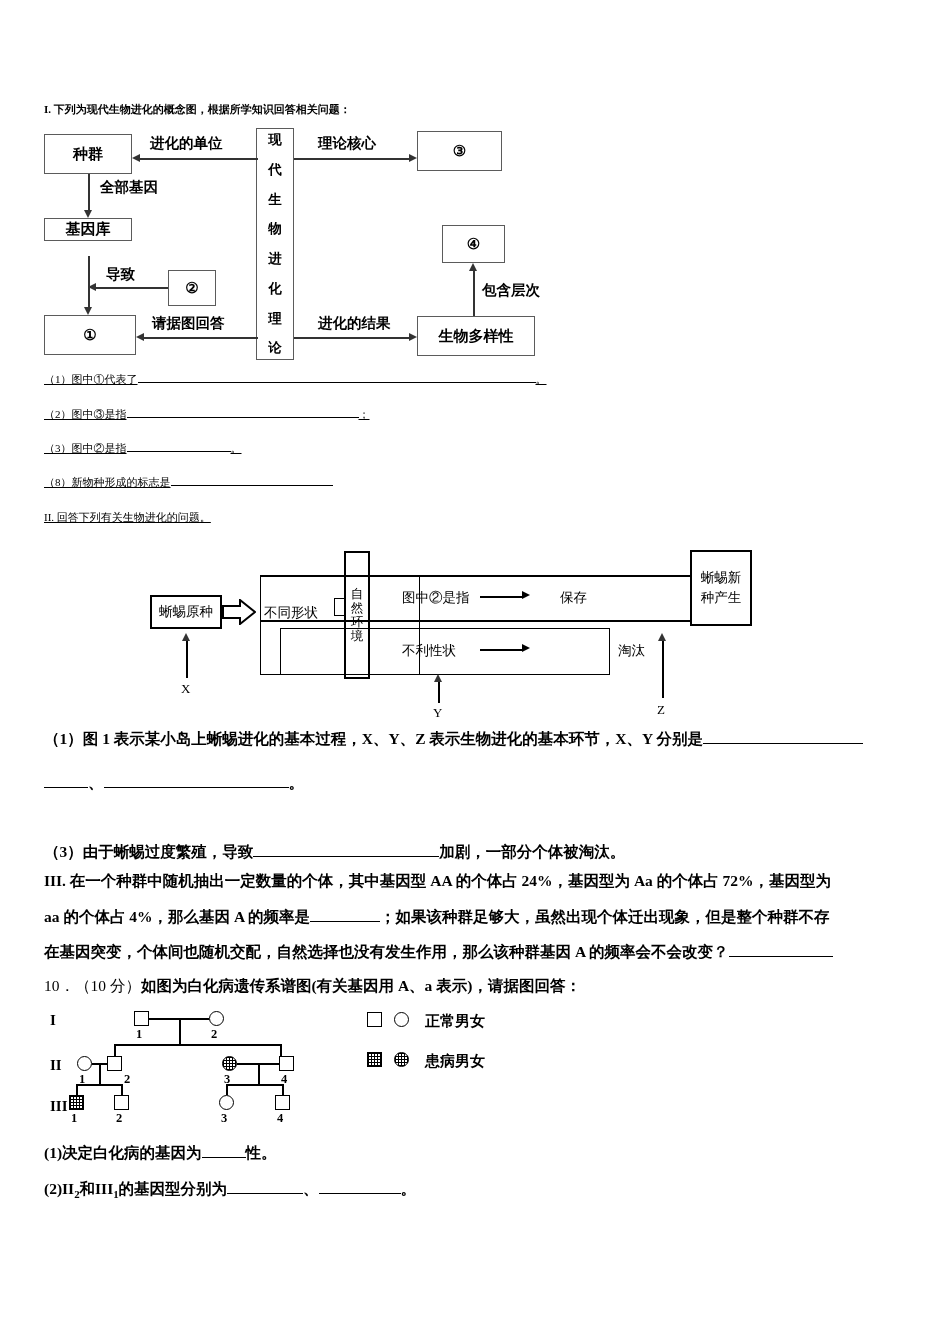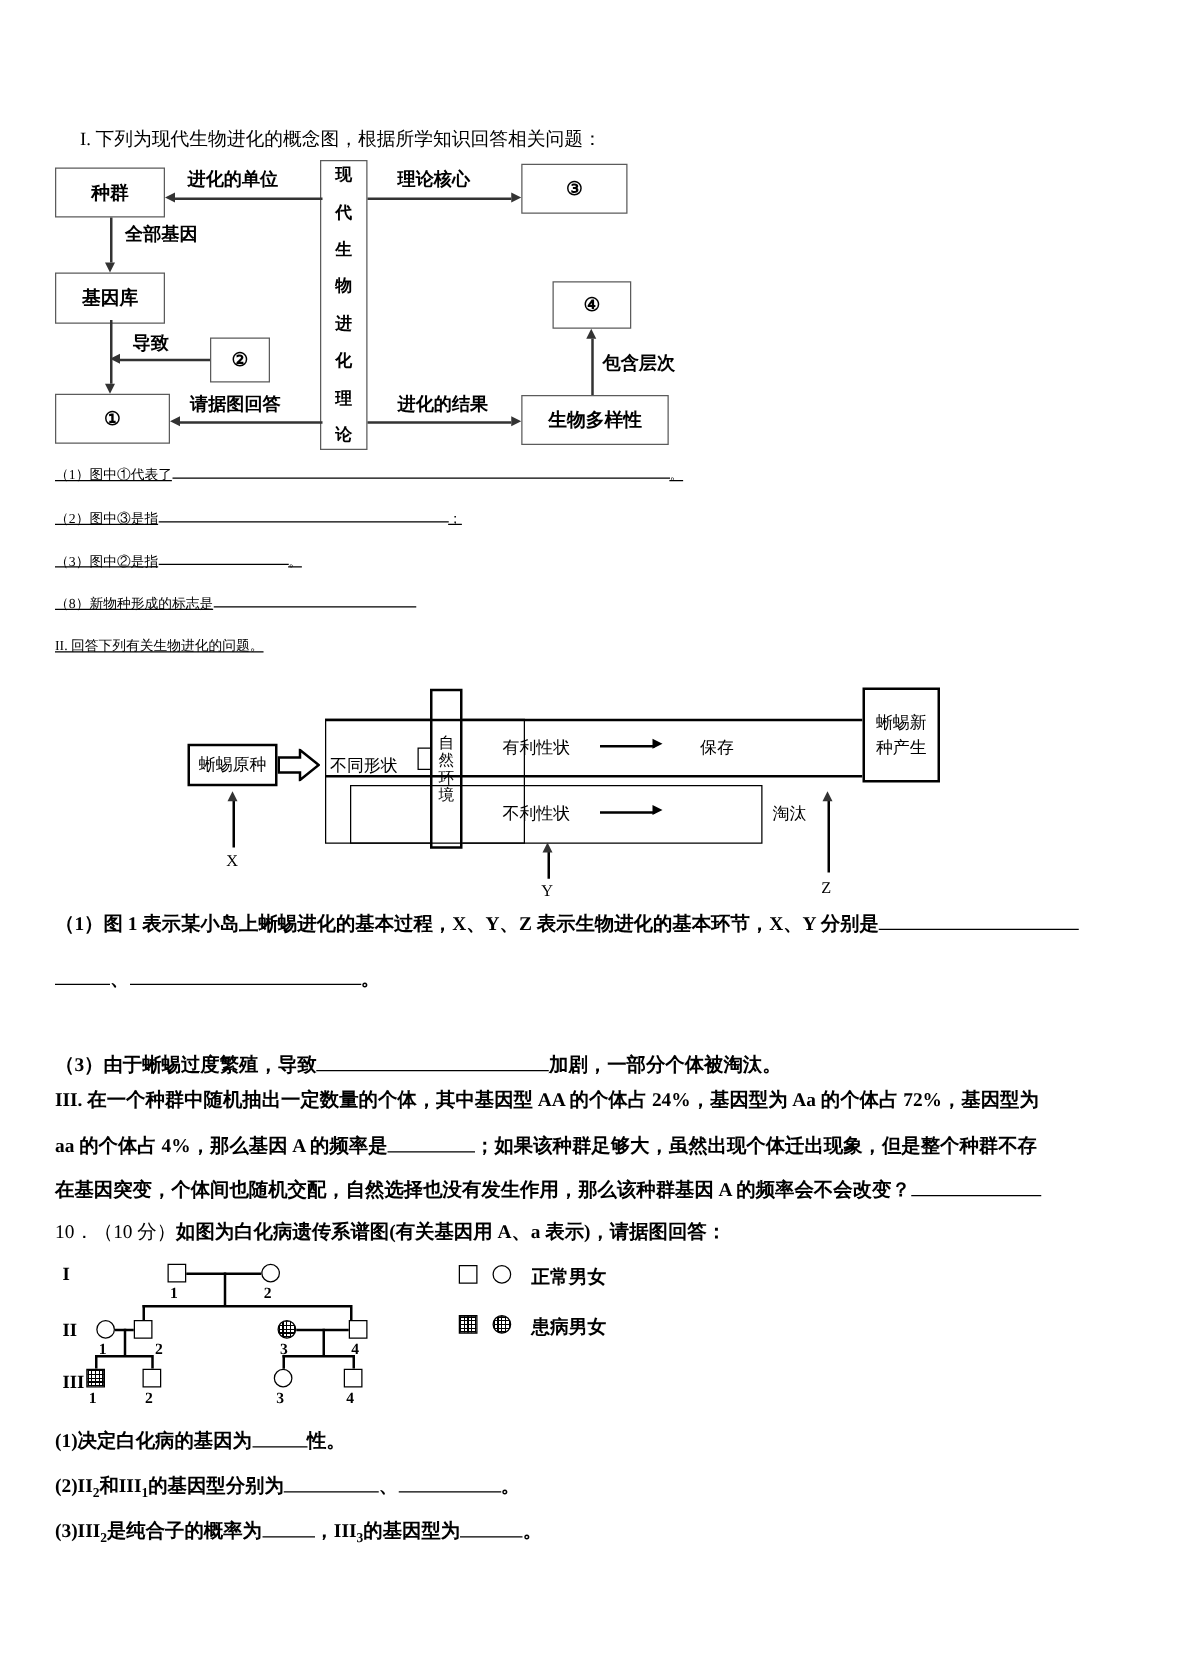--- a/index.html
+++ b/index.html
@@ -20,23 +20,22 @@
     left: 0; top: 0;
     width: 950px;
     height: 1344px;
   }
   .txt {
     position: absolute;
     white-space: nowrap;
     line-height: 1.2;
   }
   .q-head {
-    font-size: 15px;
-    font-weight: normal;
-    margin-left: 20px;
+    font-size: 11px;
+    font-weight: bold;
   }
   .q-body {
     font-size: 11px;
     text-decoration: underline;
   }
   .q-bold {
     font-size: 15.5px;
     font-weight: bold;
   }
   .blank {
@@ -210,21 +209,21 @@
 <div class="page">
 
   <div class="txt q-head" style="left:44px; top:103px;">I. 下列为现代生物进化的概念图，根据所学知识回答相关问题：</div>
 
   <div id="concept-map">
 
     <div class="cbox" style="left:0px; top:8px; width:88px; height:40px;">
       <span>种群</span>
     </div>
 
-    <div class="cbox" style="left:0px; top:92px; width:88px; height:41px;">
+    <div class="cbox" style="left:0px; top:92px; width:88px; height:23px;">
       <span>基因库</span>
     </div>
 
     <div class="cbox" style="left:124px; top:144px; width:48px; height:36px;">
       <span>②</span>
     </div>
 
     <div class="cbox" style="left:0px; top:189px; width:92px; height:40px;">
       <span>①</span>
     </div>
@@ -325,21 +324,21 @@
       <span>然</span>
       <span>环</span>
       <span>境</span>
     </div>
 
     <div class="hline" style="left:110px; top:30px; width:430px; background:#000;"></div>
     <div class="hline" style="left:110px; top:75px; width:430px; background:#000;"></div>
 
     <div class="rect-line" style="left:130px; top:83px; width:330px; height:47px;"></div>
 
-    <div class="plain" style="left:252px; top:44px;">有利性状</div>
+    <div class="plain" style="left:252px; top:44px;">图中②是指</div>
 
     <div class="hline" style="left:330px; top:51px; width:44px; background:#000; height:2px;"></div>
     <div class="arrow-r" style="left:372px; top:46px; border-left-color:#000;"></div>
 
     <div class="plain" style="left:410px; top:44px;">保存</div>
 
     <div class="plain" style="left:252px; top:97px;">不利性状</div>
     <div class="hline" style="left:330px; top:104px; width:44px; background:#000; height:2px;"></div>
     <div class="arrow-r" style="left:372px; top:99px; border-left-color:#000;"></div>
 
@@ -453,17 +452,14 @@
   </div>
 
   <div class="txt q-bold" style="left:44px; top:1142px;">
     <span>(1)决定白化病的基因为</span><span class="blank" style="width:44px;"></span><span>性。</span>
   </div>
 
   <div class="txt q-bold" style="left:44px; top:1178px;">
     <span>(2)II</span><sub style="font-size:0.7em;">2</sub><span>和III</span><sub style="font-size:0.7em;">1</sub><span>的基因型分别为</span><span class="blank" style="width:76px;"></span><span>、</span><span class="blank" style="width:82px;"></span><span>。</span>
   </div>
 
-  <div class="txt q-bold" style="left:44px; top:1214px;">
-    <span>(3)III</span><sub style="font-size:0.7em;">2</sub><span>是纯合子的概率为</span><span class="blank" style="width:42px;"></span><span>，III</span><sub style="font-size:0.7em;">3</sub><span>的基因型为</span><span class="blank" style="width:50px;"></span><span>。</span>
-  </div>
 
 </div>
 
 </body></html>

